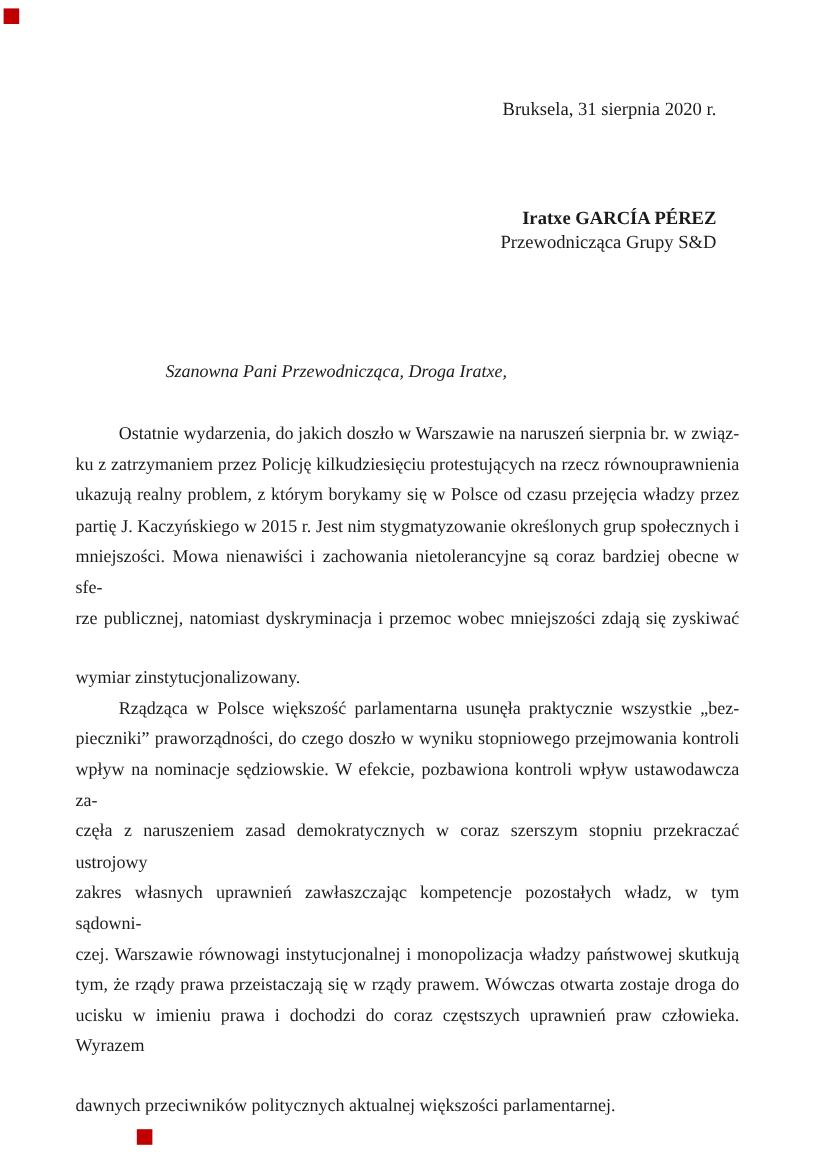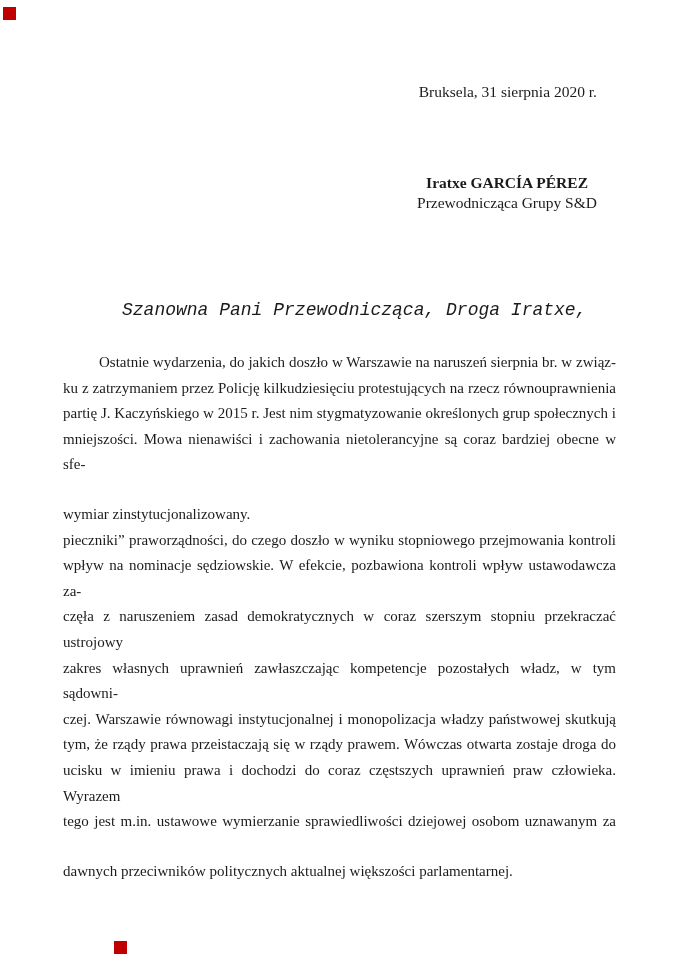--- a/index.html
+++ b/index.html
@@ -24,34 +24,33 @@
   .dateline {
     position: absolute;
     top: 82px; right: 81px;
     font-size: 15.5px;
     line-height: 20px;
     white-space: nowrap;
   }
   .recipient {
     position: absolute;
     top: 173px; right: 81px;
-    text-align: center;
+    text-align: right;
     font-size: 15.5px;
     line-height: 19.5px;
     white-space: nowrap;
   }
   .recipient-name { font-weight: bold; }
   .salutation {
     position: absolute;
-    top: 300px; left: 122px;
+    top: 300px; left: 138px;
     font-style: italic;
-    font-size: 18px;
+    font-size: 15px;
     line-height: 20px;
     white-space: nowrap;
-    font-family: Liberation Mono, monospace;
   }
   .letter-body {
     position: absolute;
     top: 350px; left: 63px;
     width: 553px;
     font-size: 15px;
     line-height: 25.6px;
   }
   .para .line {
     text-align: justify;
@@ -76,30 +75,32 @@
     <div class="recipient-name">Iratxe GARCÍA PÉREZ</div>
     <div class="recipient-title">Przewodnicząca Grupy S&amp;D</div>
   </div>
 
   <div class="salutation">Szanowna Pani Przewodnicząca, Droga Iratxe,</div>
 
   <div class="letter-body">
     <div class="para">
         <div class="line first">Ostatnie wydarzenia, do jakich doszło w Warszawie na naruszeń sierpnia br. w związ-</div>
         <div class="line">ku z zatrzymaniem przez Policję kilkudziesięciu protestujących na rzecz równouprawnienia</div>
+        <div class="line">ukazują realny problem, z którym borykamy się w Polsce od czasu przejęcia władzy przez</div>
         <div class="line">partię J. Kaczyńskiego w 2015 r. Jest nim stygmatyzowanie określonych grup społecznych i</div>
         <div class="line">mniejszości. Mowa nienawiści i zachowania nietolerancyjne są coraz bardziej obecne w sfe-</div>
+        <div class="line">rze publicznej, natomiast dyskryminacja i przemoc wobec mniejszości zdają się zyskiwać</div>
         <div class="line last">wymiar zinstytucjonalizowany.</div>
       </div>
     <div class="para">
+        <div class="line first">Rządząca w Polsce większość parlamentarna usunęła praktycznie wszystkie „bez-</div>
         <div class="line">pieczniki” praworządności, do czego doszło w wyniku stopniowego przejmowania kontroli</div>
         <div class="line">wpływ na nominacje sędziowskie. W efekcie, pozbawiona kontroli wpływ ustawodawcza za-</div>
         <div class="line">częła z naruszeniem zasad demokratycznych w coraz szerszym stopniu przekraczać ustrojowy</div>
         <div class="line">zakres własnych uprawnień zawłaszczając kompetencje pozostałych władz, w tym sądowni-</div>
         <div class="line">czej. Warszawie równowagi instytucjonalnej i monopolizacja władzy państwowej skutkują</div>
         <div class="line">tym, że rządy prawa przeistaczają się w rządy prawem. Wówczas otwarta zostaje droga do</div>
         <div class="line">ucisku w imieniu prawa i dochodzi do coraz częstszych uprawnień praw człowieka. Wyrazem</div>
-        <div class="line">tego jest m.in. ustawowe wymierzanie sprawiedliwości dziejowej osobom uznawanym za</div>
         <div class="line last">dawnych przeciwników politycznych aktualnej większości parlamentarnej.</div>
       </div>
   </div>
 
 </div>
 
 </body></html>

